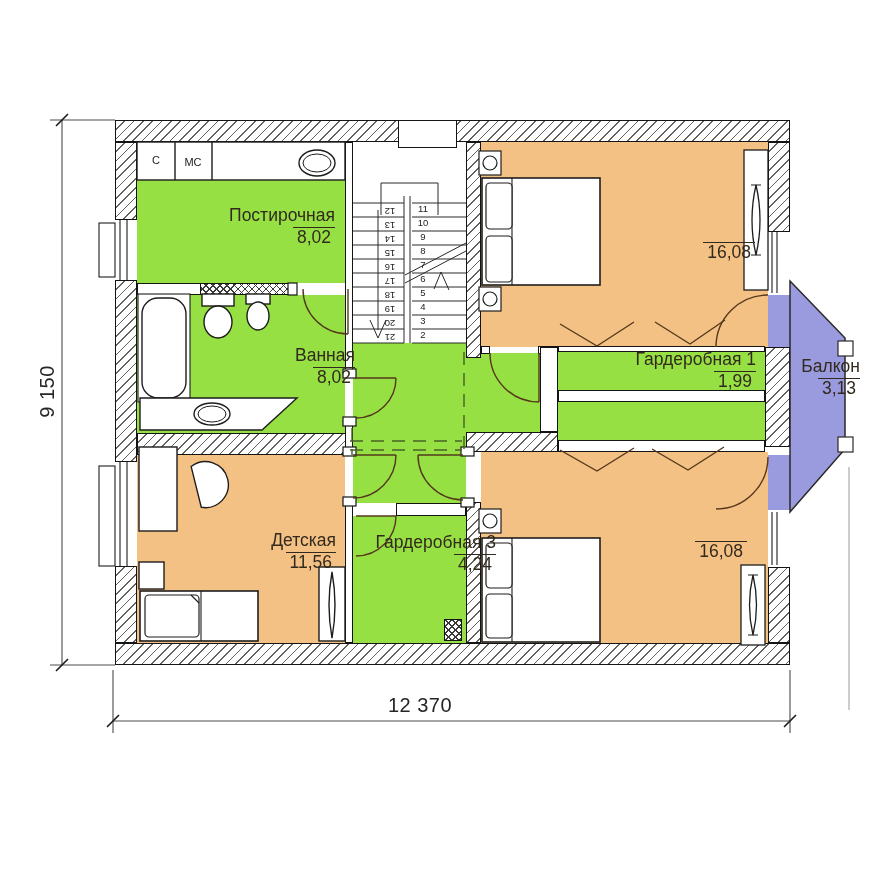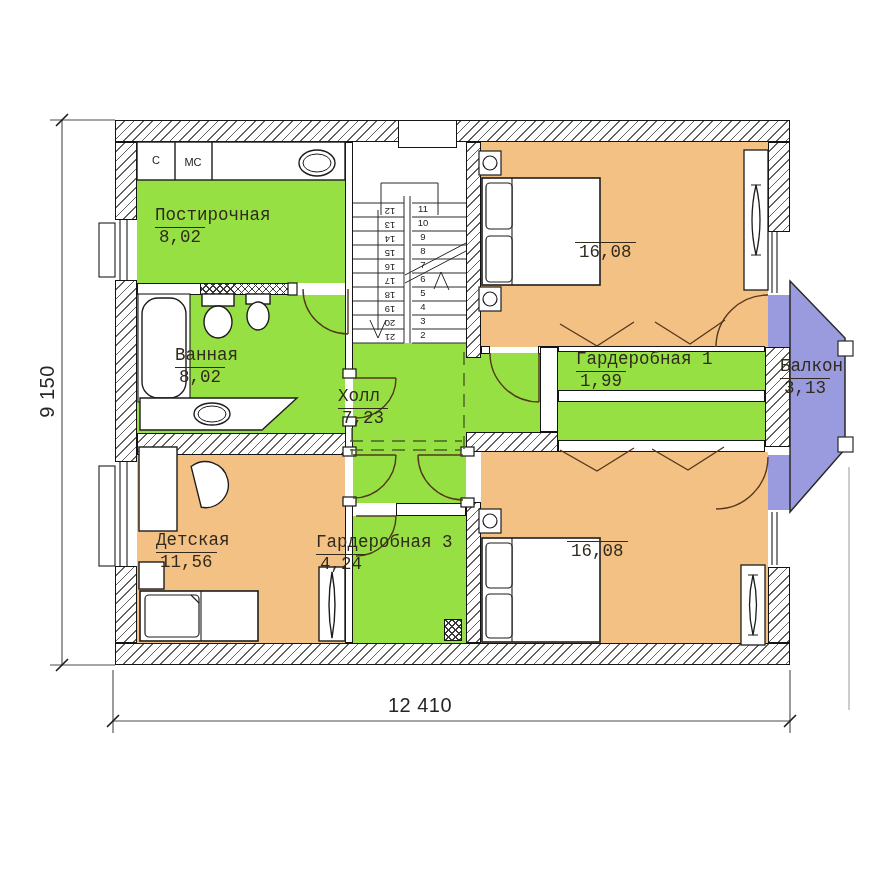--- a/index.html
+++ b/index.html
@@ -6,21 +6,21 @@
   #canvas{position:relative;width:886px;height:886px;background:#fff;overflow:hidden;}
   .fill,.hatch,.pwall,.wfill,.xhatch{position:absolute;box-sizing:border-box;}
   .fill-green{background:#97e043;}
   .fill-orange{background:#f4c184;}
   .hatch{background:repeating-linear-gradient(135deg,rgba(255,255,255,0) 0 5.5px,#63625e 5.5px 6.6px),#fff;border:1.4px solid #141414;}
   .pwall{background:#fff;border:1.3px solid #141414;}
   .wfill{background:#fff;}
   .wfill.bordered{border:1.3px solid #141414;}
   .xhatch{background:repeating-linear-gradient(45deg,rgba(255,255,255,0) 0 4px,#3a3a3a 4px 5px),repeating-linear-gradient(135deg,rgba(255,255,255,0) 0 4px,#3a3a3a 4px 5px),#fff;border:1.2px solid #141414;}
   svg.overlay{position:absolute;left:0;top:0;pointer-events:none;}
-  .rlabel{position:absolute;text-align:left;color:#322a1e;z-index:30;line-height:1.12;font-family:Liberation Mono, monospace;}
+  .rlabel{position:absolute;text-align:right;color:#322a1e;z-index:30;line-height:1.12;}
   .rname{font-size:17.5px;white-space:nowrap;}
   .rarea{display:inline-block;border-top:1.7px solid #322a1e;padding:0 4px;font-size:17.5px;margin-top:1px;}
   .small-lab{position:absolute;font-size:11px;color:#222;text-align:center;z-index:30;}
   .dim{position:absolute;font-size:20px;color:#262626;text-align:center;z-index:30;letter-spacing:0.5px;}
   .dim-v{transform:rotate(-90deg);transform-origin:center;}
   .stairs-col{position:absolute;display:flex;flex-direction:column;z-index:28;font-size:9.5px;color:#1d1d1d;text-align:center;}
   .stairs-col span{height:14px;line-height:14px;display:block;}
   .stairs-col-left span{transform:rotate(180deg);}
   .z-fill{z-index:1}.z-white{z-index:5}.z-wall{z-index:10}.z-svg{z-index:20}
 </style>
@@ -219,24 +219,20 @@
     </g>
   </svg>
 
   <div class="rlabel" style="left:155px;top:206px;width:180px;">
     <div class="rname">Постирочная</div>
     <div><span class="rarea">8,02</span></div>
   </div>
   <div class="rlabel" style="left:175px;top:346px;width:180px;">
     <div class="rname">Ванная</div>
     <div><span class="rarea">8,02</span></div>
-  </div>
-  <div class="rlabel" style="left:338px;top:387px;width:180px;">
-    <div class="rname">Холл</div>
-    <div><span class="rarea">7,23</span></div>
   </div>
   <div class="rlabel" style="left:575px;top:241px;width:180px;">
     <div><span class="rarea">16,08</span></div>
   </div>
   <div class="rlabel" style="left:576px;top:350px;width:180px;">
     <div class="rname">Гардеробная 1</div>
     <div><span class="rarea">1,99</span></div>
   </div>
   <div class="rlabel" style="left:780px;top:357px;width:80px;">
     <div class="rname">Балкон</div>
@@ -276,15 +272,15 @@
       <span>15</span>
       <span>16</span>
       <span>17</span>
       <span>18</span>
       <span>19</span>
       <span>20</span>
       <span>21</span>
     </div>
 
   <div class="dim dim-v" style="left:12px;top:380px;width:70px;">9 150</div>
-  <div class="dim" style="left:350px;top:694px;width:140px;">12 410</div>
+  <div class="dim" style="left:350px;top:694px;width:140px;">12 370</div>
 
 </div>
 
 </body></html>

